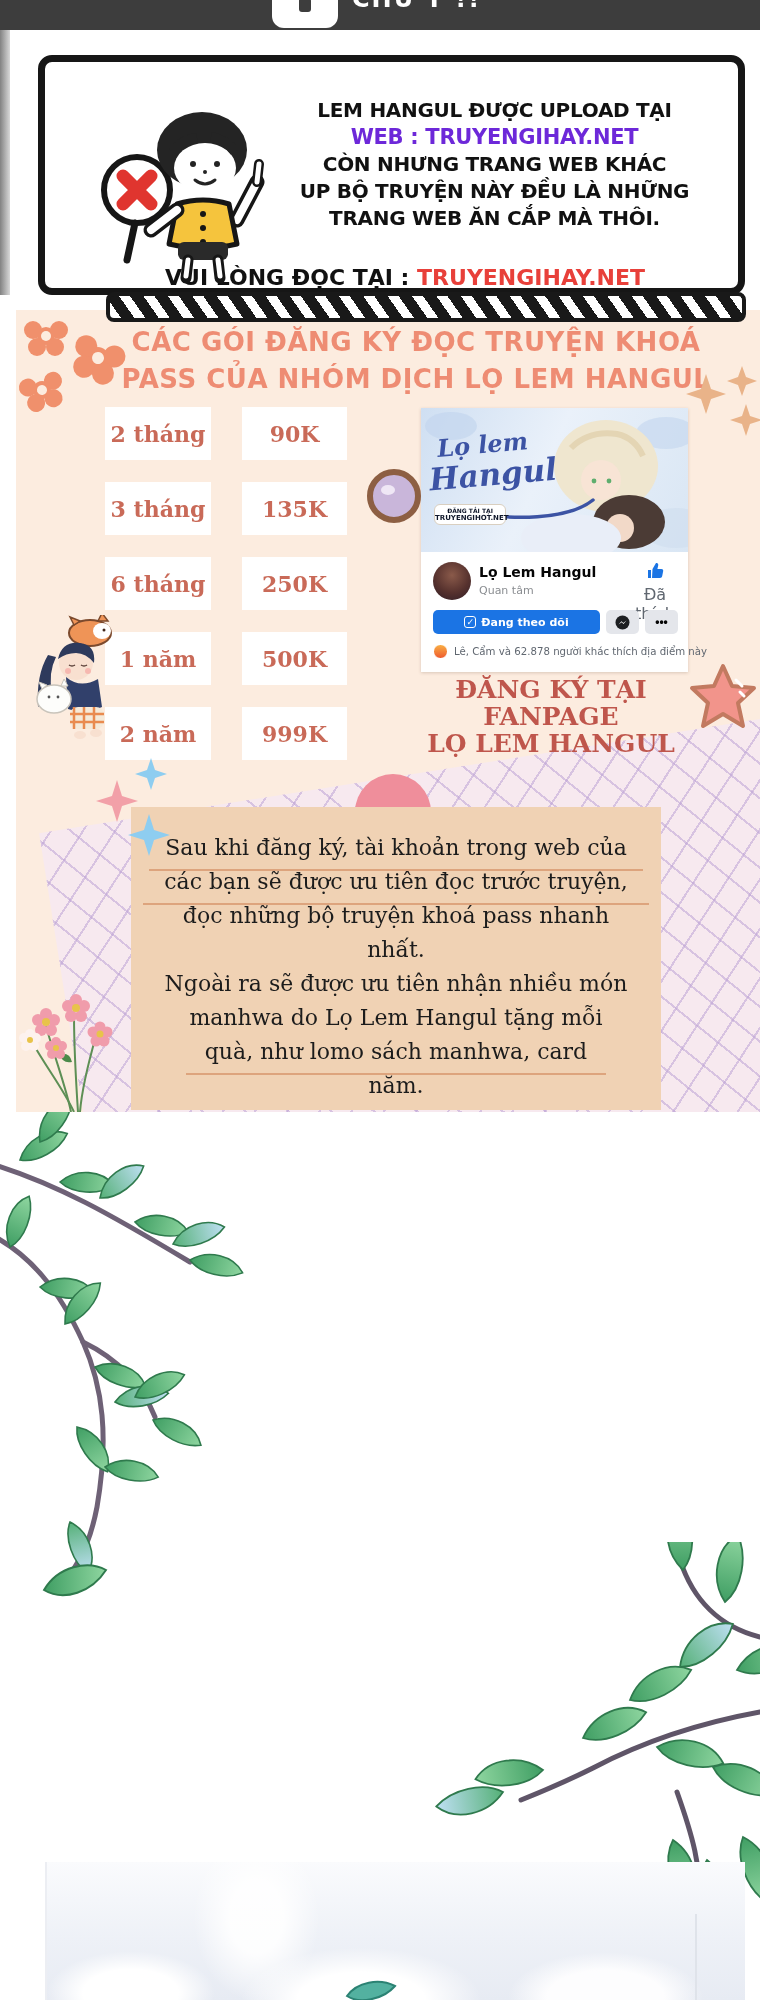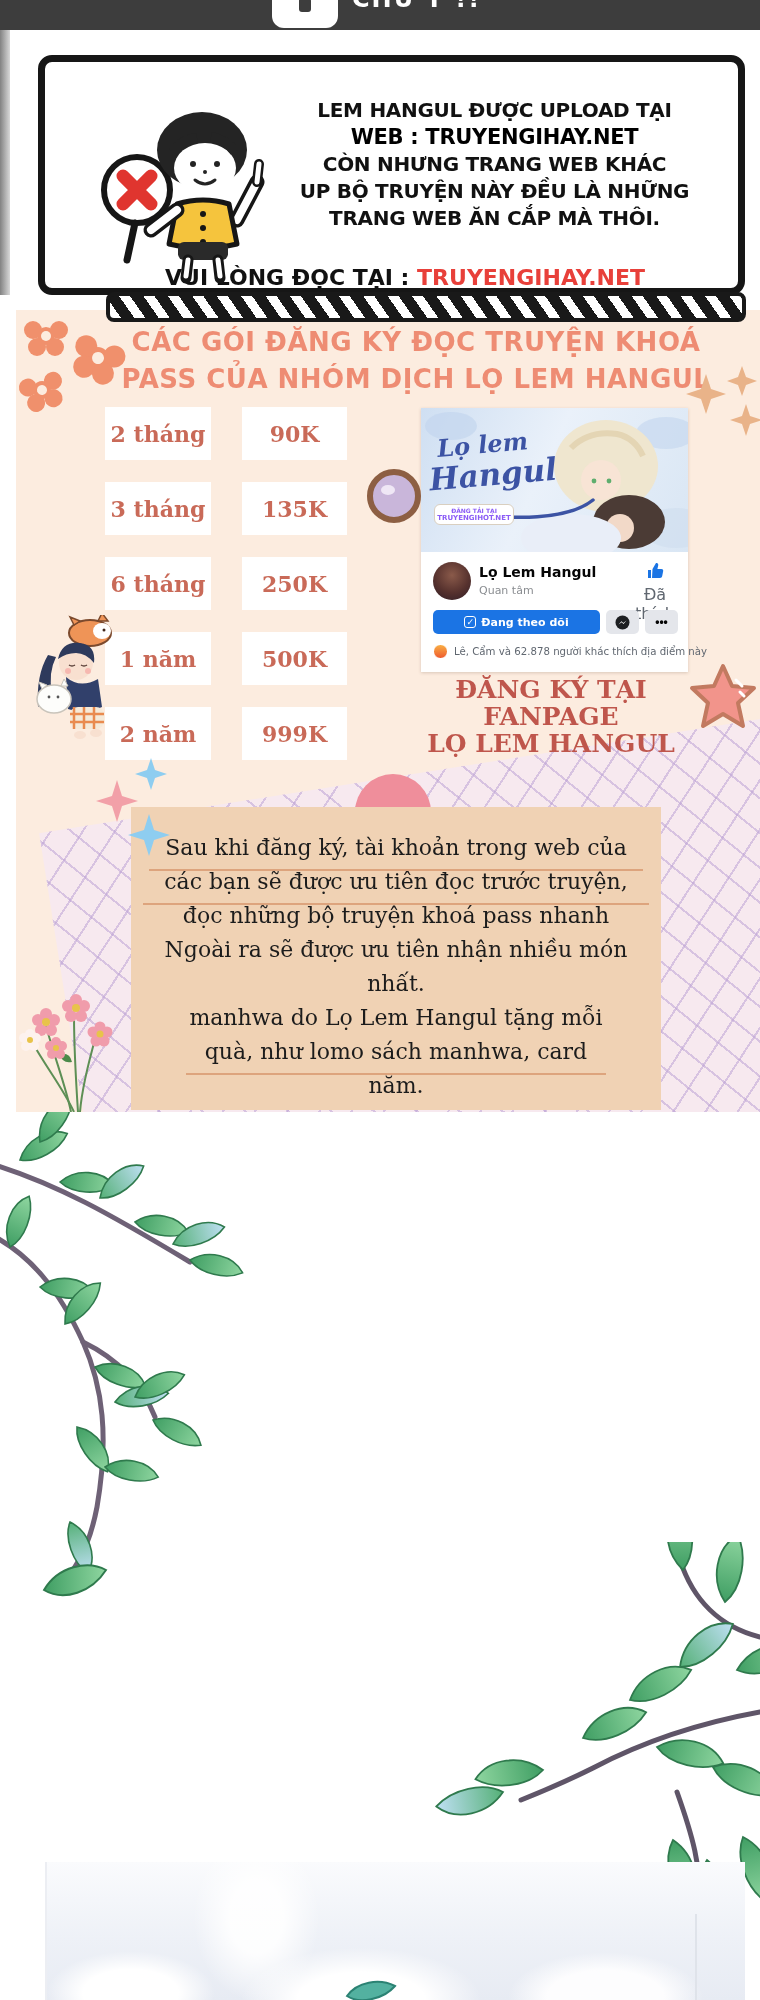--- a/index.html
+++ b/index.html
@@ -12,21 +12,21 @@
   .topbar .icon-stub{position:absolute;left:272px;top:-12px;width:66px;height:40px;background:#fff;border-radius:12px;}
   .topbar .icon-dot{position:absolute;left:299px;top:-2px;width:12px;height:14px;background:#3d3d3d;border-radius:3px;}
   .topbar .bar-title{position:absolute;left:352px;top:-15px;color:#fff;font-weight:bold;font-size:24px;letter-spacing:2px;}
   .gray-strip{position:absolute;left:0;top:0;width:10px;height:295px;background:linear-gradient(90deg,#828282,#d8d8d8);z-index:5;}
 
   
   .banner{position:absolute;left:38px;top:55px;width:707px;height:240px;background:#fff;
           border:7px solid #161616;border-radius:14px;z-index:4;}
   .banner-text{position:absolute;left:212px;right:6px;top:8px;text-align:center;color:#111;
                font-weight:bold;line-height:27px;font-size:20px;letter-spacing:-0.3px;}
-  .banner-text .red{color:#000000;}
+  .banner-text .red{color:#6d28d9;}
   .banner-text .w{font-size:21px;}
   .banner-footer{position:absolute;left:120px;right:10px;top:203px;font-weight:bold;font-size:22px;color:#111;}
   .banner-footer .red{color:#e8403a;}
   .boy{position:absolute;left:40px;top:30px;z-index:2;}
 
   
   .stripes{position:absolute;left:106px;top:292px;width:640px;height:30px;z-index:7;
            border:4px solid #191919;border-radius:8px;
            background:repeating-linear-gradient(55deg,#fff 0 9px,#191919 9px 20px);}
 
@@ -49,22 +49,22 @@
 
   
   .fb-card{position:absolute;left:405px;top:98px;width:267px;background:#fff;z-index:2;
            box-shadow:0 1px 3px rgba(120,90,70,0.25);}
   .fb-cover{position:relative;width:267px;height:144px;overflow:hidden;
             background:linear-gradient(115deg,#cfdff2 0%,#eaf1fa 45%,#d9e6f4 100%);}
   .fb-cover .script1{position:absolute;left:16px;top:22px;font-family:"DejaVu Serif",serif;font-style:italic;
                      font-weight:bold;font-size:24px;color:#3c53a4;transform:rotate(-5deg);}
   .fb-cover .script2{position:absolute;left:8px;top:48px;font-family:"DejaVu Serif",serif;font-style:italic;
                      font-weight:bold;font-size:31px;color:#3c53a4;transform:rotate(-5deg);}
-  .fb-badge{position:absolute;left:13px;top:96px;width:80px;padding:2px 0;background:#fff;border:1px solid #d9cfc0;
-            border-radius:6px;text-align:center;color:#8b5cf6;font-weight:bold;}
+  .fb-badge{position:absolute;left:13px;top:96px;width:72px;padding:2px 0;background:#fff;border:1px solid #d9cfc0;
+            border-radius:6px;text-align:center;color:#0f172a;font-weight:bold;}
   .fb-badge .b1{font-size:6px;display:block;}
   .fb-badge .b2{font-size:7px;display:block;}
   .fb-info{position:relative;height:120px;}
   .fb-avatar{position:absolute;left:12px;top:10px;width:38px;height:38px;border-radius:50%;
              background:radial-gradient(circle at 50% 35%,#8a5a4a 0%,#57322e 55%,#2e1d26 100%);}
   .fb-name{position:absolute;left:58px;top:12px;font-size:14px;font-weight:bold;color:#050505;}
   .fb-sub{position:absolute;left:58px;top:32px;font-size:11px;color:#8a8d91;}
   .fb-liked{position:absolute;right:10px;top:10px;width:46px;text-align:center;}
   .fb-liked .txt{font-size:16px;color:#606770;display:block;margin-top:2px;}
   .fb-btn-row{position:absolute;left:12px;top:58px;right:10px;display:flex;gap:6px;}
@@ -320,22 +320,22 @@
       <polygon points="57,0 61,12 73,16 61,20 57,32 53,20 41,16 53,12" fill="#8ecdf0"></polygon>
       <polygon points="23,22 28,38 44,43 28,48 23,64 18,48 2,43 18,38" fill="#f2a0a8"></polygon>
       <polygon points="55,56 60,72 76,77 60,82 55,98 50,82 34,77 50,72" fill="#8ecdf0"></polygon>
     </svg>
 
     <div class="tan-box">
       <div class="tan-text">
         <span>Sau khi đăng ký, tài khoản trong web của</span>
         <span>các bạn sẽ được ưu tiên đọc trước truyện,</span>
         <span>đọc những bộ truyện khoá pass nhanh</span>
+        <span>nhất.</span>
         <span>Ngoài ra sẽ được ưu tiên nhận nhiều món</span>
-        <span>nhất.</span>
         <span>manhwa do Lọ Lem Hangul tặng mỗi</span>
         <span>quà, như lomo sách manhwa, card</span>
         <span>năm.</span>
       </div>
     </div>
 
     <svg class="deco" style="left:0;top:682px;" width="125" height="120" viewBox="0 0 125 120">
       <g stroke="#5d8f55" stroke-width="2" fill="none">
         <path d="M30 34 C40 70 50 95 55 120"></path>
         <path d="M58 22 C58 60 60 90 62 120"></path>

